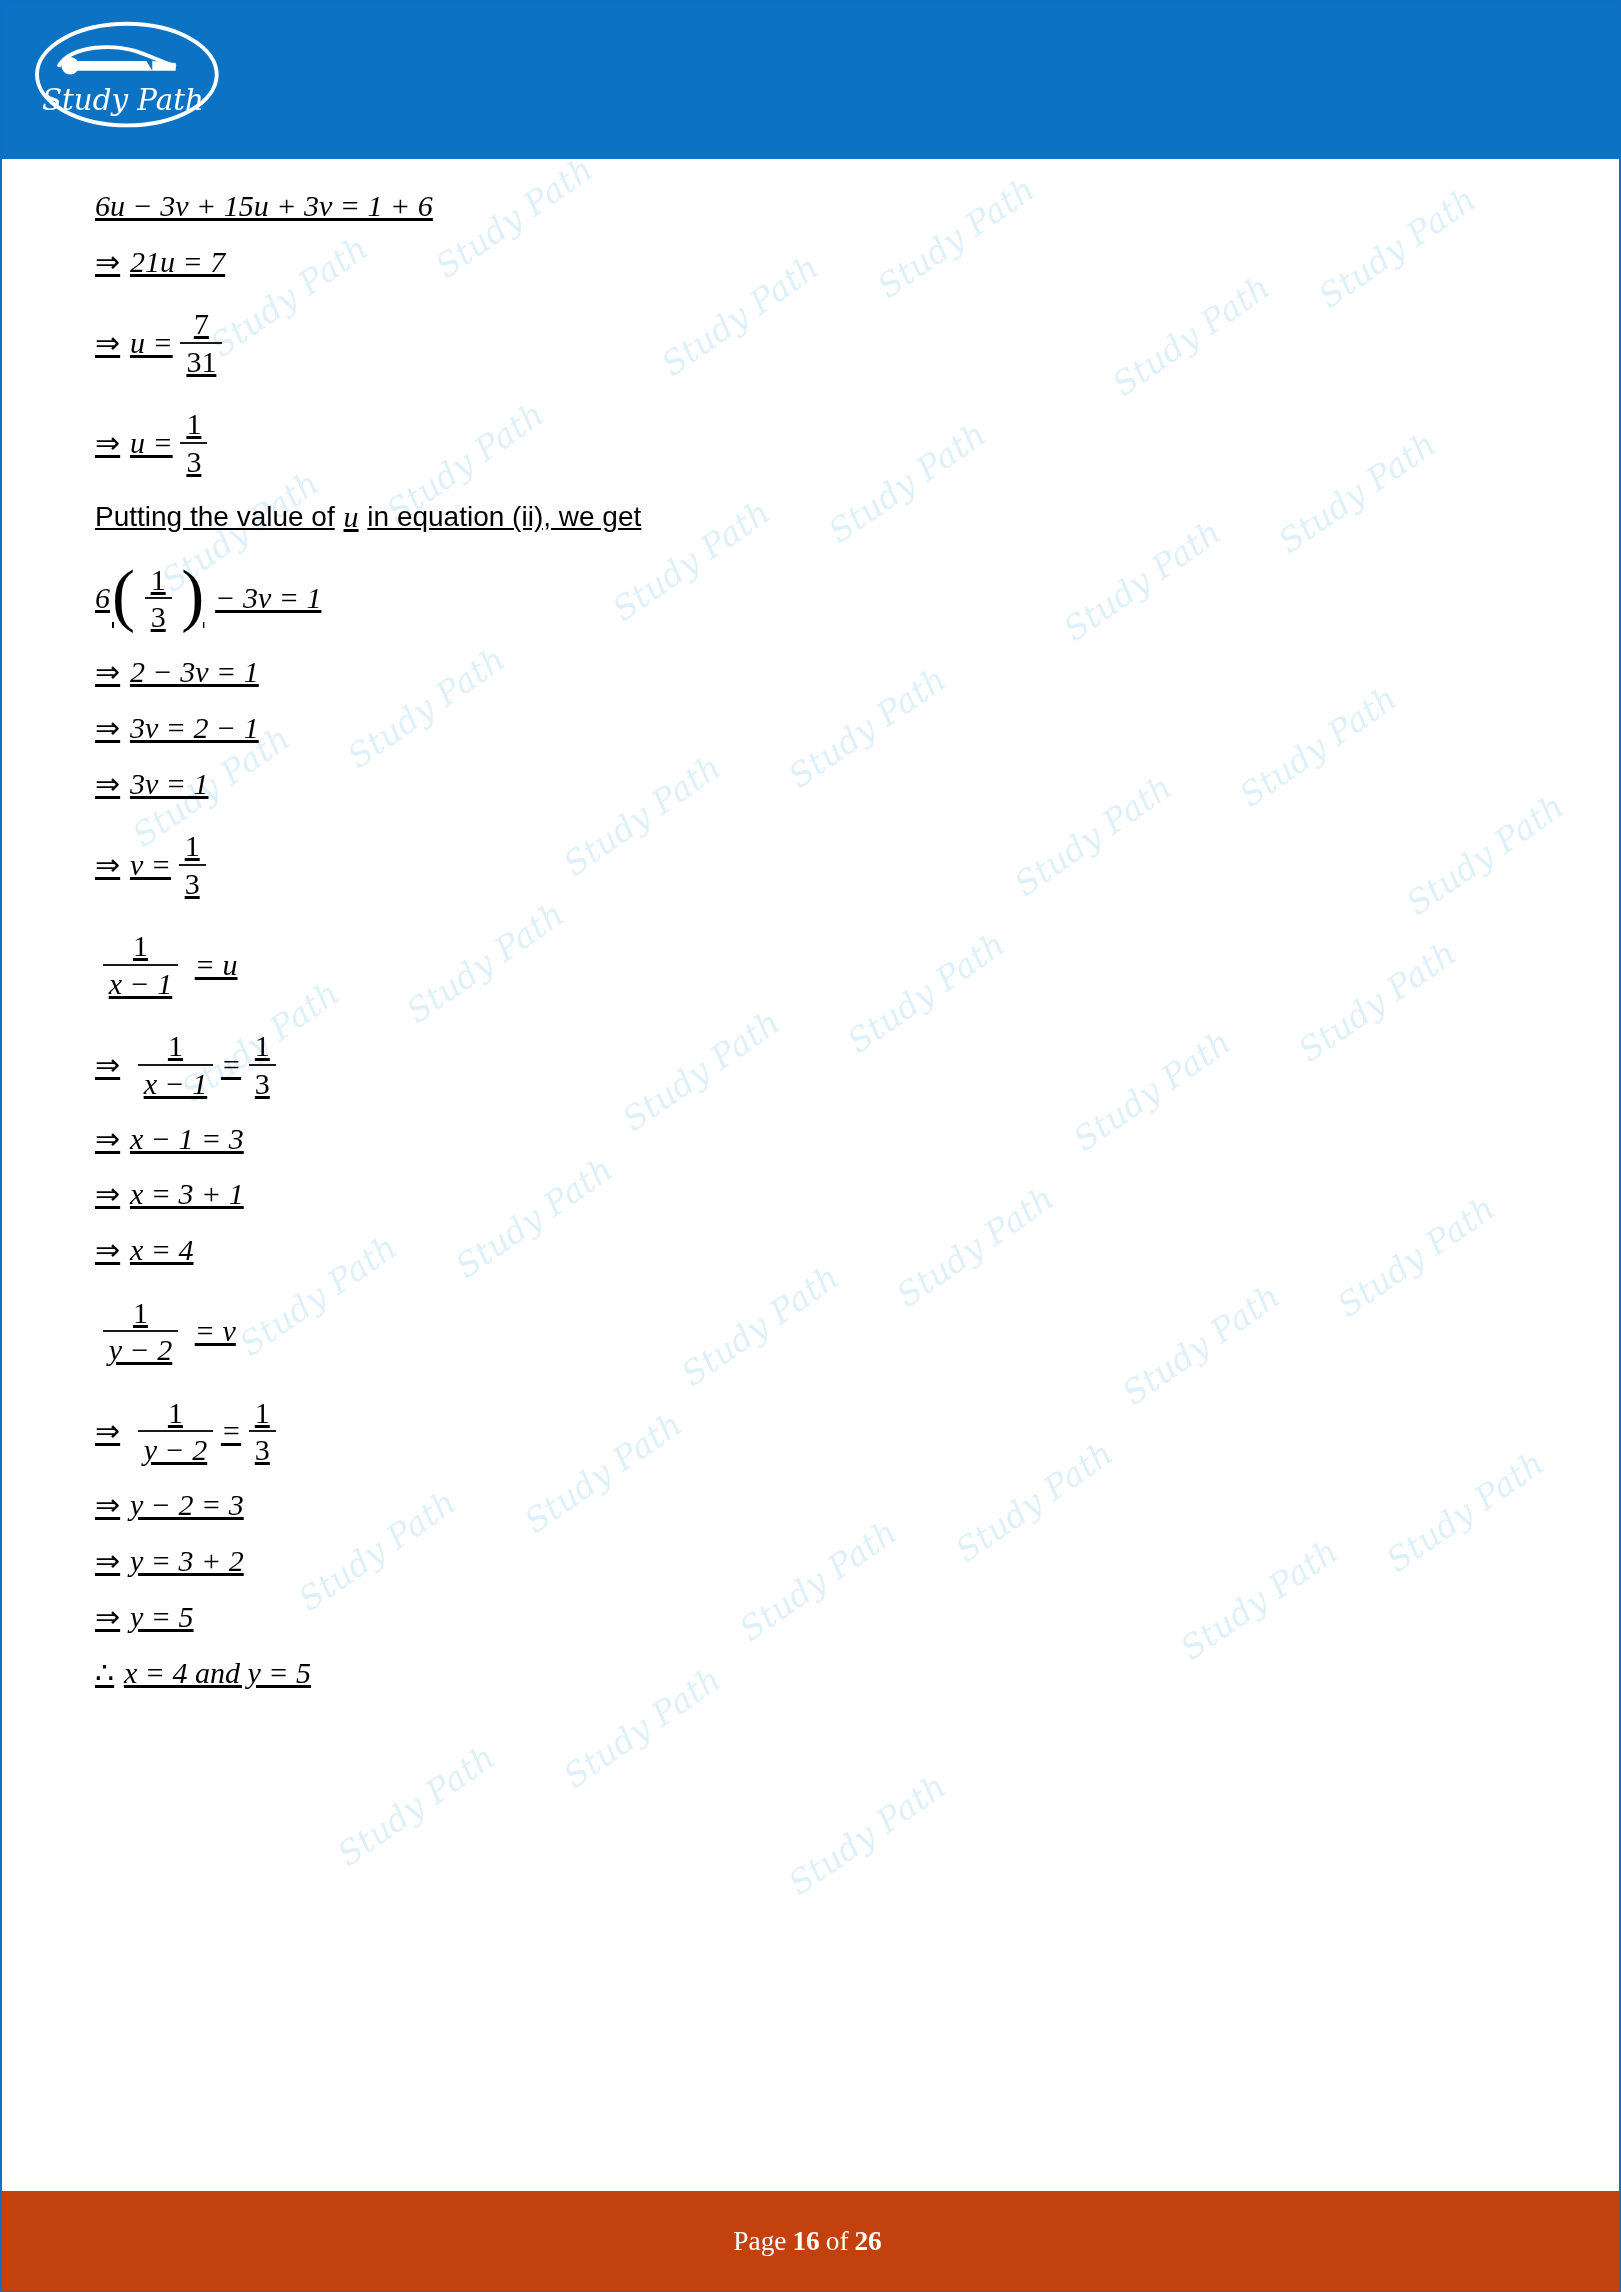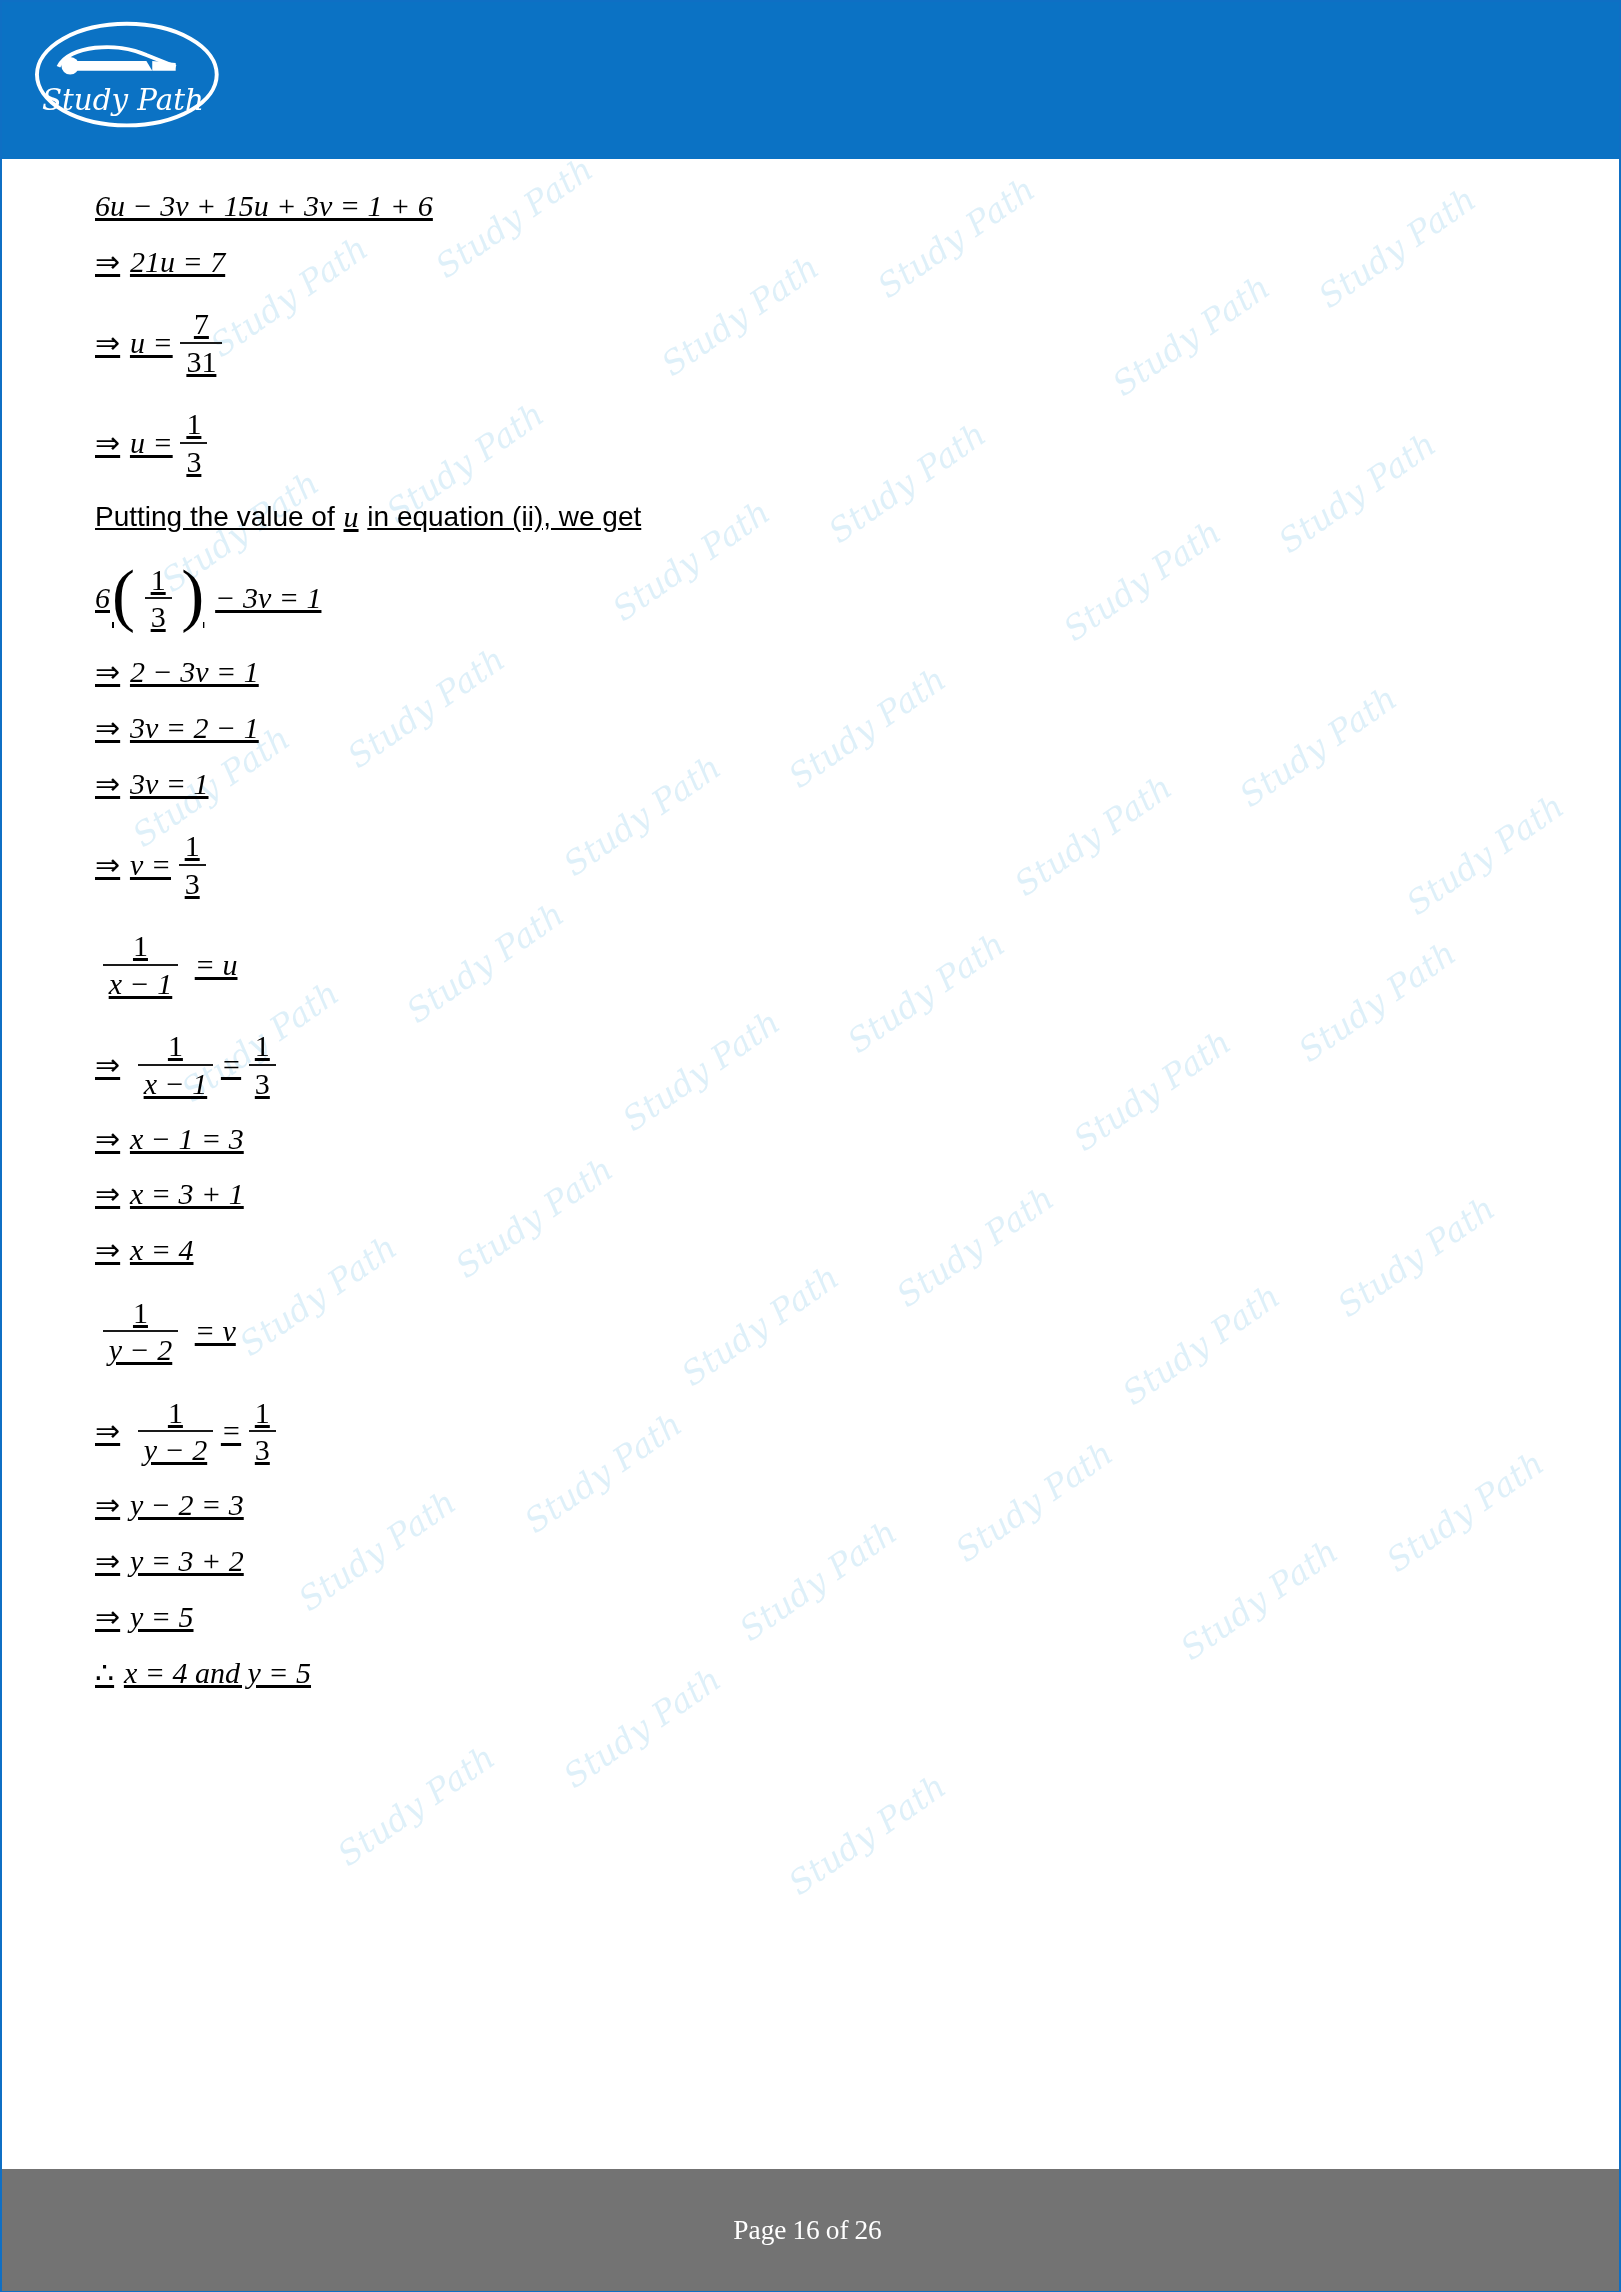--- a/index.html
+++ b/index.html
@@ -112,30 +112,30 @@
     color: rgba(0,140,210,0.13);
     transform: rotate(-35deg);
     white-space: nowrap;
   }
 
   
   .footer {
     position: absolute;
     left: 0; bottom: 0;
     width: 100%;
-    height: 122px;
-    background: #737373;
+    height: 100px;
+    background: #c2410c;
     color: #ffffff;
     display: flex;
     align-items: center;
     justify-content: center;
     font-size: 27.4px;
     z-index: 3;
   }
-  .footer .pg-num { font-weight: normal; margin: 0 5.9px; }
+  .footer .pg-num { font-weight: bold; margin: 0 5.9px; }
 </style>
 </head>
 <body>
 
 <div class="page">
 
   <div class="header">
 
     <div class="logo">
       <svg width="225" height="127" viewBox="0 0 230 130" xmlns="http://www.w3.org/2000/svg">

